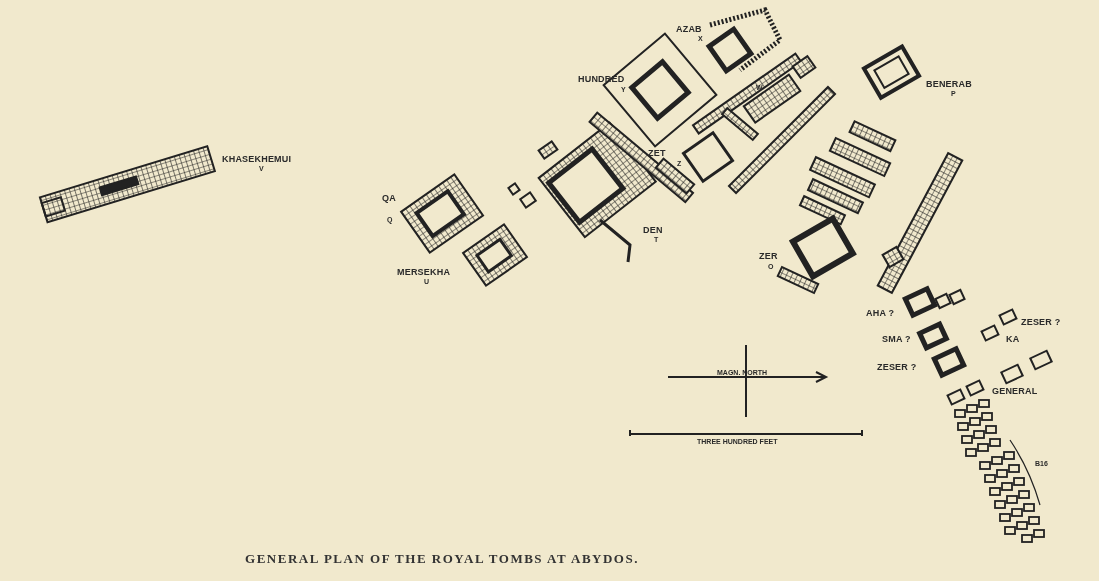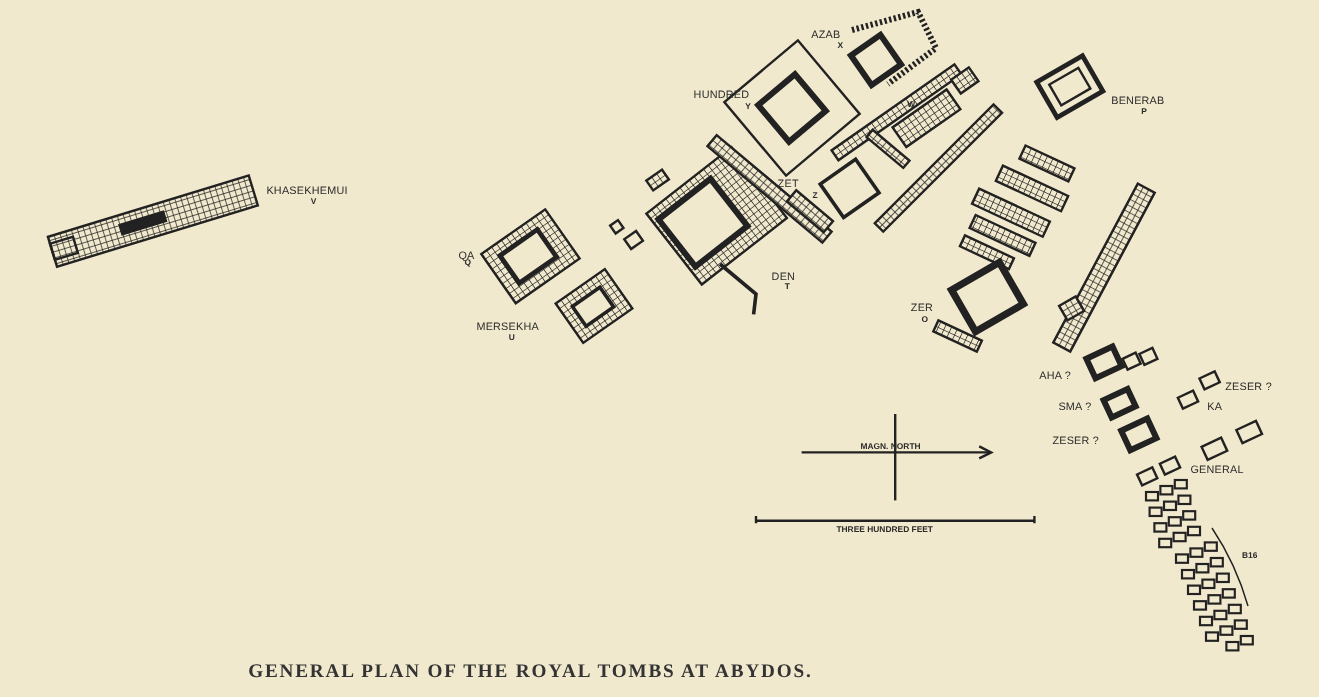--- a/index.html
+++ b/index.html
@@ -1,22 +1,22 @@
 <!DOCTYPE html>
 <html><head>
 <meta charset="utf-8">
 <style>
   html,body{margin:0;padding:0;}
   body{width:1099px;height:581px;background:#f1e9cd;overflow:hidden;position:relative;
        font-family:"Liberation Sans",sans-serif;color:#222;}
   svg{position:absolute;left:0;top:0;}
-  .lbl{position:absolute;font-family:"Liberation Sans",sans-serif;font-weight:normal;font-size:9px;color:#2a2a2a;letter-spacing:0.2px;white-space:nowrap;}
+  .lbl{position:absolute;font-family:"Liberation Sans",sans-serif;font-weight:bold;font-size:9px;color:#2a2a2a;letter-spacing:0.2px;white-space:nowrap;}
   .sub{position:absolute;font-family:"Liberation Sans",sans-serif;font-weight:bold;font-size:7px;color:#2a2a2a;}
   .caption{position:absolute;left:0;width:884px;top:551px;text-align:center;
-           font-family:"Liberation Serif",serif;font-weight:bold;font-size:16px;letter-spacing:1.5px;color:#333;}
+           font-family:"Liberation Serif",serif;font-weight:bold;font-size:13px;letter-spacing:1.5px;color:#333;}
 </style>
 </head>
 <body>
 
 <svg width="1099" height="581" viewBox="0 0 1099 581">
   <defs>
     <pattern id="grid" width="5" height="5" patternUnits="userSpaceOnUse">
       <rect width="5" height="5" fill="#f1e9cd"></rect>
       <path d="M0 0H5M0 0V5" stroke="#222" stroke-width="1.2"></path>
     </pattern>
@@ -143,21 +143,21 @@
     <g stroke-width="2">
       <line x1="630" y1="434" x2="862" y2="434"></line>
       <line x1="630" y1="430" x2="630" y2="436"></line>
       <line x1="862" y1="430" x2="862" y2="436"></line>
     </g>
   </g>
 </svg>
 
 <div class="lbl" style="left:222px;top:154px;">KHASEKHEMUI</div>
 <div class="sub" style="left:259px;top:165px;">V</div>
-<div class="lbl" style="left:382px;top:208px;">QA</div>
+<div class="lbl" style="left:382px;top:193px;">QA</div>
 <div class="sub" style="left:387px;top:216px;">Q</div>
 <div class="lbl" style="left:397px;top:267px;">MERSEKHA</div>
 <div class="sub" style="left:424px;top:278px;">U</div>
 <div class="lbl" style="left:643px;top:225px;">DEN</div>
 <div class="sub" style="left:654px;top:236px;">T</div>
 <div class="lbl" style="left:578px;top:74px;">HUNDRED</div>
 <div class="sub" style="left:621px;top:86px;">Y</div>
 <div class="lbl" style="left:676px;top:24px;">AZAB</div>
 <div class="sub" style="left:698px;top:35px;">X</div>
 <div class="lbl" style="left:648px;top:148px;">ZET</div>

